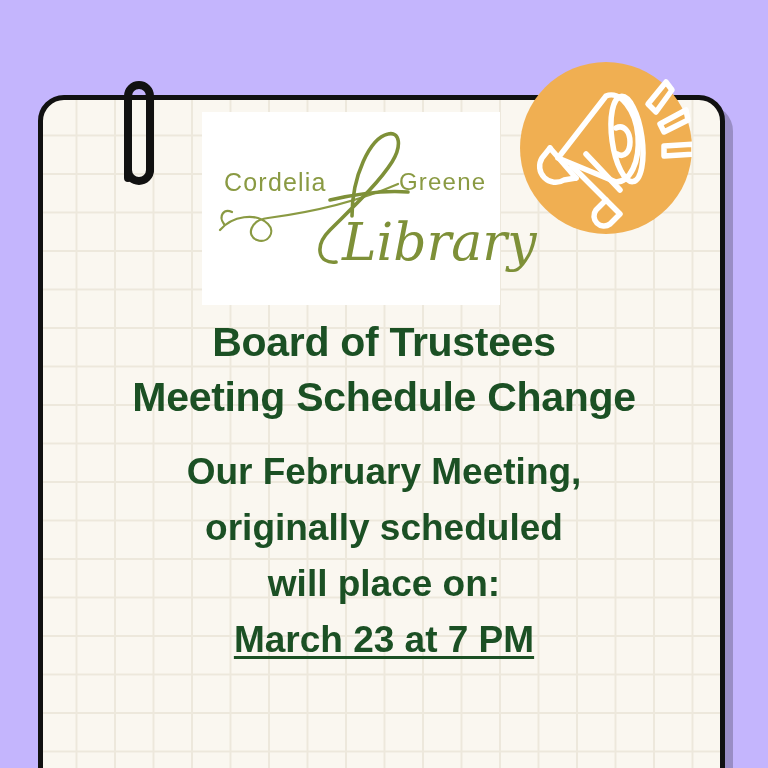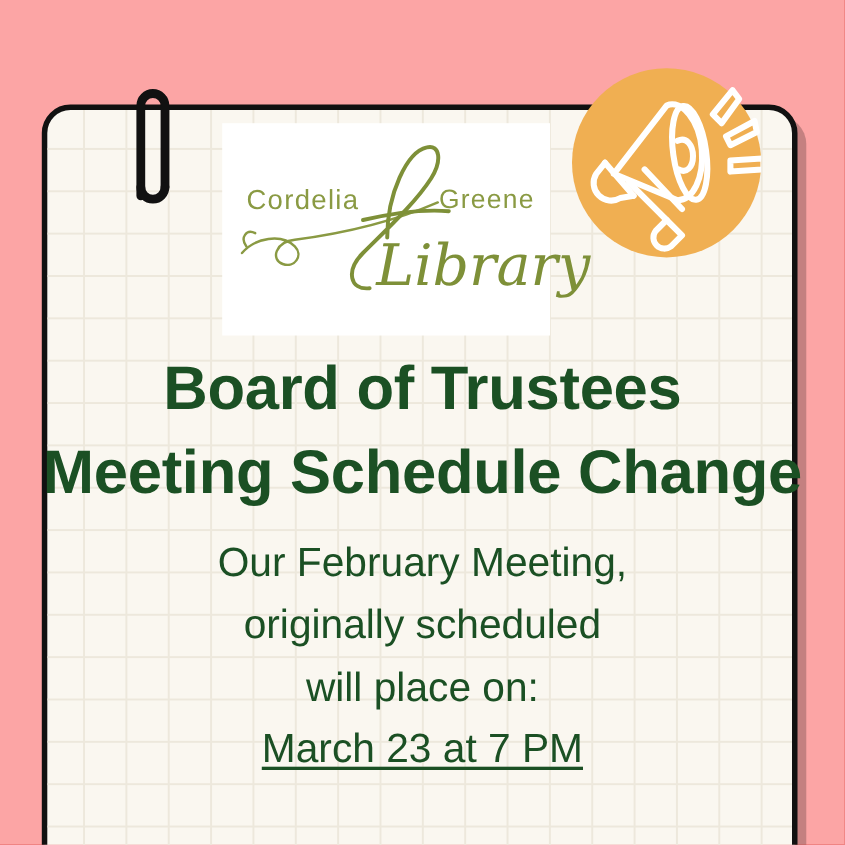--- a/index.html
+++ b/index.html
@@ -12,21 +12,21 @@
     height: 768px;
     overflow: hidden;
     background: #D62B2B;
     font-family: "Liberation Sans", sans-serif;
     position: relative;
   }
 
   .poster {
     position: absolute;
     inset: 0;
-    background: #fca5a5;
+    background: #c4b5fd;
   }
 
   
   .card {
     position: absolute;
     left: 38px;
     top: 95px;
     width: 687px;
     height: 700px;
     background: #FAF7F0;
@@ -125,32 +125,32 @@
     top: 315px;
     z-index: 3;
     text-align: center;
     padding: 0 18px;
     box-sizing: border-box;
   }
 
   .headline {
     color: #1B5024;
     font-weight: bold;
-    font-size: 56px;
+    font-size: 41px;
     line-height: 1.35;
     letter-spacing: -0.3px;
     margin: 0;
   }
 
   .body-copy {
     margin: 18px 0 0 0;
     color: #1B5024;
     font-size: 37px;
     line-height: 1.52;
-    font-weight: normal;
+    font-weight: bold;
   }
   .body-line { display: block; }
   .date-line {
     display: inline-block;
     text-decoration: underline;
     text-underline-offset: 4px;
   }
 </style>
 </head>
 <body>

